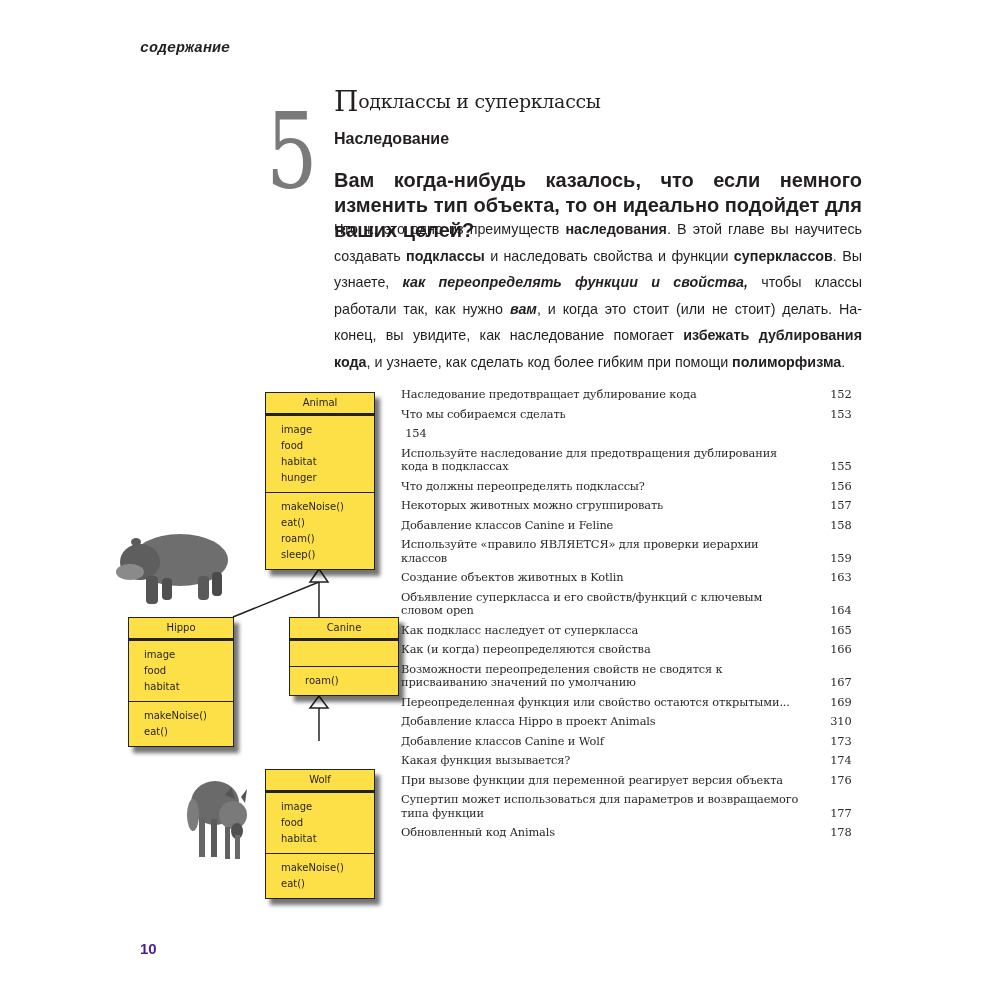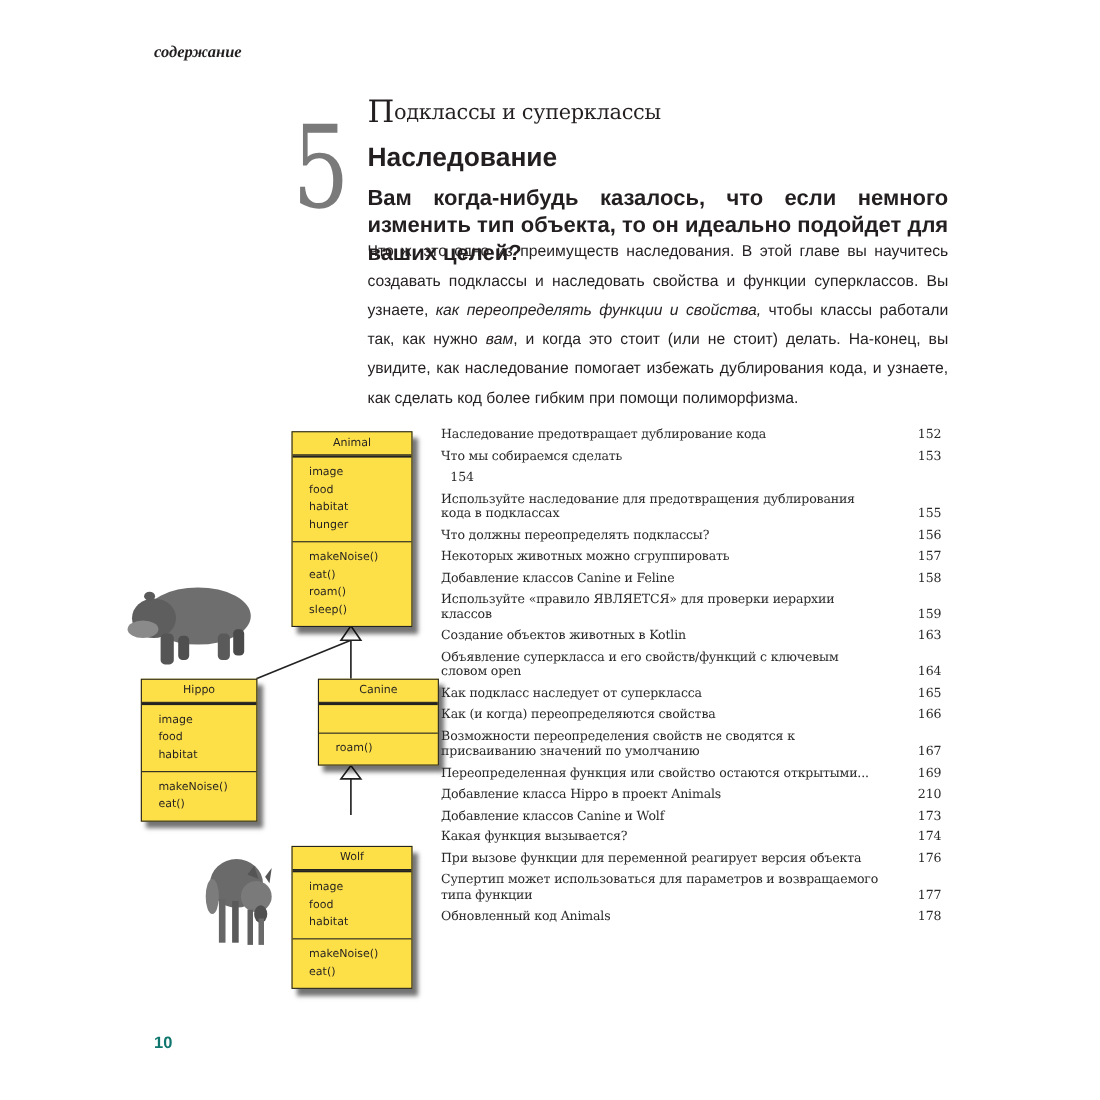--- a/index.html
+++ b/index.html
@@ -1,30 +1,30 @@
 <!DOCTYPE html>
 <html><head>
 <meta charset="utf-8">
 <style>
   html, body { margin:0; padding:0; }
   body { width:1000px; height:1000px; background:#ffffff; position:relative; overflow:hidden; color:#231f20; }
   .abs { position:absolute; }
-  .running-head { left:140px; top:40px; font-family:Liberation Serif, serif; font-weight:bold; font-style:italic; font-size:15px; color:#231f20; }
+  .running-head { left:140px; top:40px; font-family:Liberation Mono, monospace; font-weight:bold; font-style:italic; font-size:15px; color:#231f20; }
   .chapter-num { left:266px; top:100px; font-family:"DejaVu Serif", serif; font-size:104px; line-height:1; color:#7a7a7a; transform:scaleX(0.78); transform-origin:left top; }
   .chapter-sub { left:334px; top:85px; font-family:"DejaVu Serif", serif; font-size:19px; color:#231f20; letter-spacing:-0.3px; }
   .chapter-sub .cap { font-size:28px; vertical-align:-3px; }
-  .chapter-title { left:334px; top:130px; font-family:"Liberation Sans", sans-serif; font-weight:bold; font-size:24px; color:#231f20; }
+  .chapter-title { left:334px; top:130px; font-family:"Liberation Sans", sans-serif; font-weight:bold; font-size:16px; color:#231f20; }
   .lead { left:334px; top:168px; width:528px; font-family:"Liberation Sans", sans-serif; font-weight:bold; font-size:20px; line-height:25px; color:#231f20; text-align:justify; }
   .intro { left:334px; top:216px; width:528px; font-family:"Liberation Sans", sans-serif; font-size:14.3px; line-height:26.5px; color:#231f20; text-align:justify; }
-  .intro b { font-weight:normal;margin-top:34px; }
+  .intro b { font-weight:bold;margin-top:34px; }
   .toc { left:401px; top:385px; width:455px; font-family:"DejaVu Serif", serif; font-size:11.4px; color:#2a2a2a; }
   .toc-row { position:relative; display:flex; justify-content:space-between; align-items:flex-end; padding-top:3px; padding-bottom:3px; line-height:13.5px; }
   .toc-title { max-width:400px; letter-spacing:-0.15px; }
-  .toc-page { text-align:right; min-width:30px; }
-  .page-number { left:140px; top:940px; font-family:"Liberation Sans", sans-serif; font-weight:bold; font-size:15px; color:#0f766e; }
+  .toc-page { text-align:center; min-width:30px; }
+  .page-number { left:140px; top:940px; font-family:"Liberation Sans", sans-serif; font-weight:bold; font-size:15px; color:#4c1d95; }
   
   .uml-box { position:absolute; background:#fde047; border:1.5px solid #222; box-shadow:5px 6px 4px rgba(0,0,0,0.55); font-family:"DejaVu Sans", sans-serif; font-size:10px; color:#231f20; }
   .uml-name { text-align:center; border-bottom:1.5px solid #222; height:20px; line-height:20px; }
   .uml-sec { border-bottom:1.2px solid #222; padding:6px 2px 6px 15px; line-height:16px; }
   .uml-sec:last-child { border-bottom:none; }
   .uml-box .double { border-top:2px solid #222; }
   svg.lines { position:absolute; left:0; top:0; width:1000px; height:1000px; pointer-events:none; }
 </style>
 </head>
 <body>
@@ -172,21 +172,21 @@
     <div class="toc-row">
       <span class="toc-title">Возможности переопределения свойств не сводятся к присваиванию значений по умолчанию</span>
       <span class="toc-page">167</span>
     </div>
     <div class="toc-row">
       <span class="toc-title">Переопределенная функция или свойство остаются открытыми...</span>
       <span class="toc-page">169</span>
     </div>
     <div class="toc-row">
       <span class="toc-title">Добавление класса Hippo в проект Animals</span>
-      <span class="toc-page">210</span>
+      <span class="toc-page">310</span>
     </div>
     <div class="toc-row">
       <span class="toc-title">Добавление классов Canine и Wolf</span>
       <span class="toc-page">173</span>
     </div>
     <div class="toc-row">
       <span class="toc-title">Какая функция вызывается?</span>
       <span class="toc-page">174</span>
     </div>
     <div class="toc-row">

